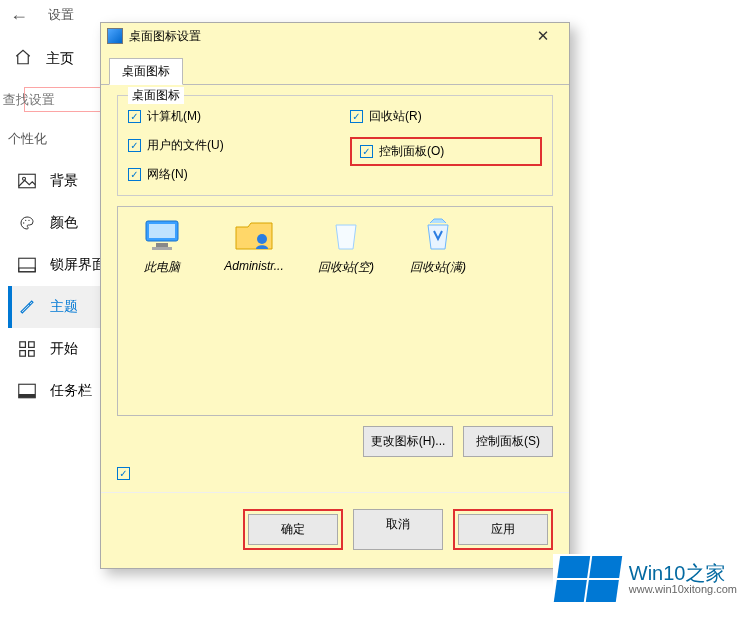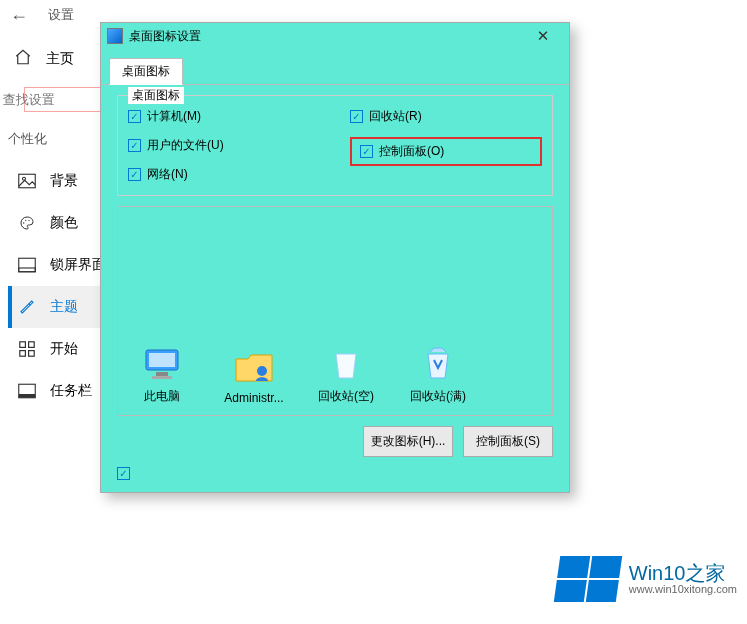--- a/index.html
+++ b/index.html
@@ -86,21 +86,21 @@
     .nav-item.active .nav-icon { color: #0078d4; }
     .nav-icon { width: 18px; display:flex; justify-content:center; color:#333; }
     .nav-icon svg { width: 18px; height: 16px; }
 
     
     .dialog {
       position: absolute;
       left: 100px;
       top: 22px;
       width: 470px;
-      background: #5eead4;
+      background: #fef9c3;
       border: 1px solid #aaa;
       box-shadow: 6px 6px 12px rgba(0,0,0,0.25);
     }
     .titlebar {
       display: flex;
       align-items: center;
       padding: 4px 6px;
       font-size: 12px;
     }
     .titlebar .app-icon {
@@ -165,22 +165,23 @@
       display: inline-flex;
       align-items: center;
       gap: 6px;
     }
     .iconwell {
       border: 1px solid #bbb;
       height: 210px;
       padding: 10px 8px;
       display: flex;
       gap: 20px;
-      align-items: flex-end;
+      align-items: flex-start;
       overflow: hidden;
+      font-style: italic;
     }
     .well-item {
       width: 72px;
       text-align: center;
       font-size: 12px;
     }
     .well-item .icon-box {
       width: 40px; height: 36px;
       margin: 0 auto 6px auto;
       display:flex;align-items:center;justify-content:center;
@@ -423,20 +424,29 @@
     <div class="btn-row">
       <div class="win-btn">更改图标(H)...</div>
       <div class="win-btn">控制面板(S)</div>
     </div>
 
     <label class="allow-row">
       <span class="cb">✓</span>
     </label>
   </div>
 
+  <div class="footer-btns">
+    <span class="red-wrap">
+      <div class="win-btn">确定</div>
+    </span>
+    <div class="win-btn">取消</div>
+    <span class="red-wrap">
+      <div class="win-btn">应用</div>
+    </span>
+  </div>
 </div>
 
 <div class="watermark">
   <div class="win-logo">
     <div></div>
       <div></div>
       <div></div>
       <div></div>
   </div>
   <div class="wm-text">

